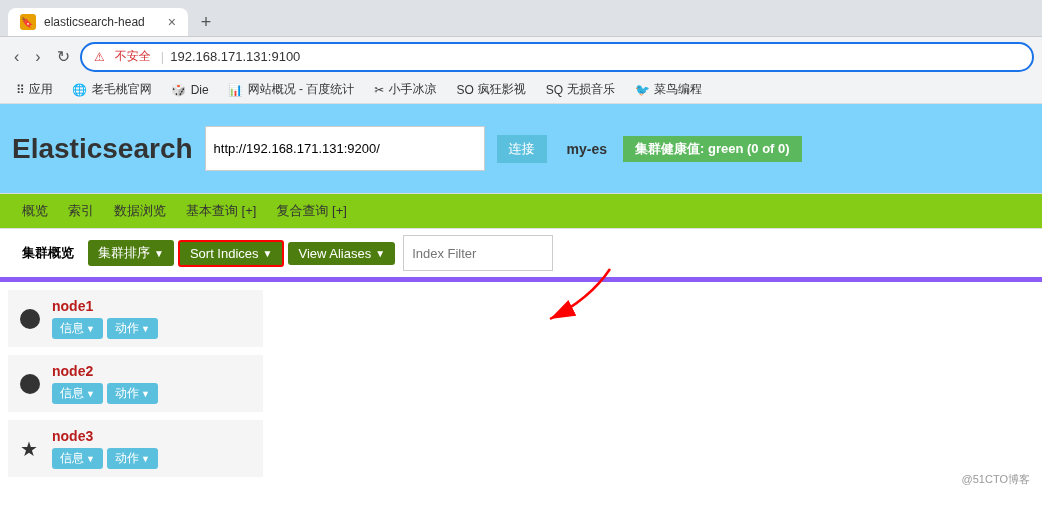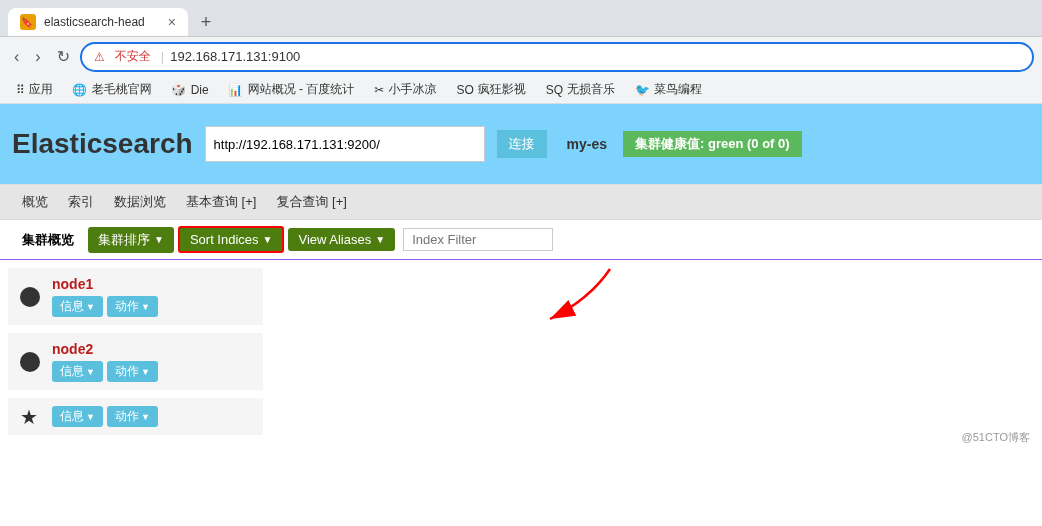--- a/index.html
+++ b/index.html
@@ -19,34 +19,34 @@
     .address-bar { display: flex; align-items: center; flex: 1; background: #fff; border: 2px solid #1a73e8; border-radius: 20px; padding: 4px 12px; height: 30px; gap: 6px; }
     .address-text { font-size: 13px; color: #333; flex: 1; }
 
     .bookmarks-bar { display: flex; align-items: center; background: #f1f3f4; padding: 2px 8px; gap: 4px; border-bottom: 1px solid #ddd; height: 28px; }
     .bookmark-item { display: flex; align-items: center; gap: 4px; padding: 2px 8px; border-radius: 4px; cursor: pointer; font-size: 12px; color: #333; }
 
     
     .app-header { display: flex; align-items: center; padding: 22px 12px; border-bottom: 1px solid #ddd; background: #7dd3fc; gap: 12px; }
     .app-logo { font-size: 28px; font-weight: bold; color: #333; }
     .app-url-bar { display: flex; align-items: center; gap: 4px; }
-    .app-url-input { border: 1px solid #ccc; padding: 4px 8px; font-size: 13px; width: 280px; height: 36px; }
+    .app-url-input { border: 1px solid #ccc; padding: 4px 8px; font-size: 13px; width: 280px; height: 45px; }
     .connect-btn { background: #5bc0de; color: #fff; border: none; padding: 4px 12px; cursor: pointer; font-size: 13px; height: 28px; }
     .cluster-name { font-weight: bold; font-size: 14px; color: #333; margin-left: 8px; }
     .cluster-health { background: #5cb85c; color: #fff; padding: 4px 12px; font-size: 13px; font-weight: bold; margin-left: 4px; }
 
-    .app-nav { display: flex; align-items: center; padding: 4px 12px; border-bottom: 1px solid #ddd; background: #e5e5e5; gap: 0; }
+    .app-nav { display: flex; align-items: center; padding: 4px 12px; border-bottom: 1px solid #ddd; background: #84cc16; gap: 0; }
     .nav-link { padding: 4px 10px; font-size: 13px; color: #333; cursor: pointer; }
 
-    .toolbar { display: flex; align-items: center; padding: 6px 12px; background: #fff; border-bottom: 1px solid #8b5cf6; gap: 4px; }
+    .toolbar { display: flex; align-items: center; padding: 6px 12px; background: #fff; border-bottom: 5px solid #8b5cf6; gap: 4px; }
     .toolbar-tab { padding: 4px 10px; font-size: 13px; cursor: pointer; }
     .toolbar-tab.active { font-weight: bold; }
     .dropdown-btn { background: #4d7c0f; color: #fff; border: none; padding: 4px 10px; cursor: pointer; font-size: 13px; border-radius: 3px; display: flex; align-items: center; gap: 4px; }
     .dropdown-btn .arrow { font-size: 10px; }
-    .index-filter { border: 1px solid #ccc; padding: 4px 8px; font-size: 13px; width: 150px; height: 23px; margin-left: 4px; }
+    .index-filter { border: 1px solid #ccc; padding: 4px 8px; font-size: 13px; width: 150px; height: 36px; margin-left: 4px; }
 
     
     .nodes-container { background: #fff; padding: 8px; }
     .node-row { display: flex; align-items: center; gap: 12px; padding: 8px 12px; background: #f5f5f5; margin-bottom: 8px; width: 255px; }
     .node-indicator { width: 20px; height: 20px; background: #333; border-radius: 50%; flex-shrink: 0; }
     .node-indicator.star { background: none; color: #333; font-size: 20px; line-height: 1; }
     .node-info { flex: 1; }
     .node-name { font-weight: bold; font-size: 14px; color: #b91c1c; margin-bottom: 4px; }
     .node-actions { display: flex; gap: 4px; }
     .node-btn { background: #5bc0de; color: #fff; border: none; padding: 2px 8px; cursor: pointer; font-size: 12px; border-radius: 3px; display: flex; align-items: center; gap: 2px; justify-content: space-between; }
@@ -188,20 +188,21 @@
             <span>动作</span>
             <span class="arrow">▼</span>
           </button>
         </div>
       </div>
     </div>
 
     <div class="node-row">
       <div class="node-indicator star">★</div>
       <div class="node-info">
+        <div class="node-name">node3</div>
         <div class="node-actions">
           <button class="node-btn">
             <span>信息</span>
             <span class="arrow">▼</span>
           </button>
           <button class="node-btn">
             <span>动作</span>
             <span class="arrow">▼</span>
           </button>
         </div>

